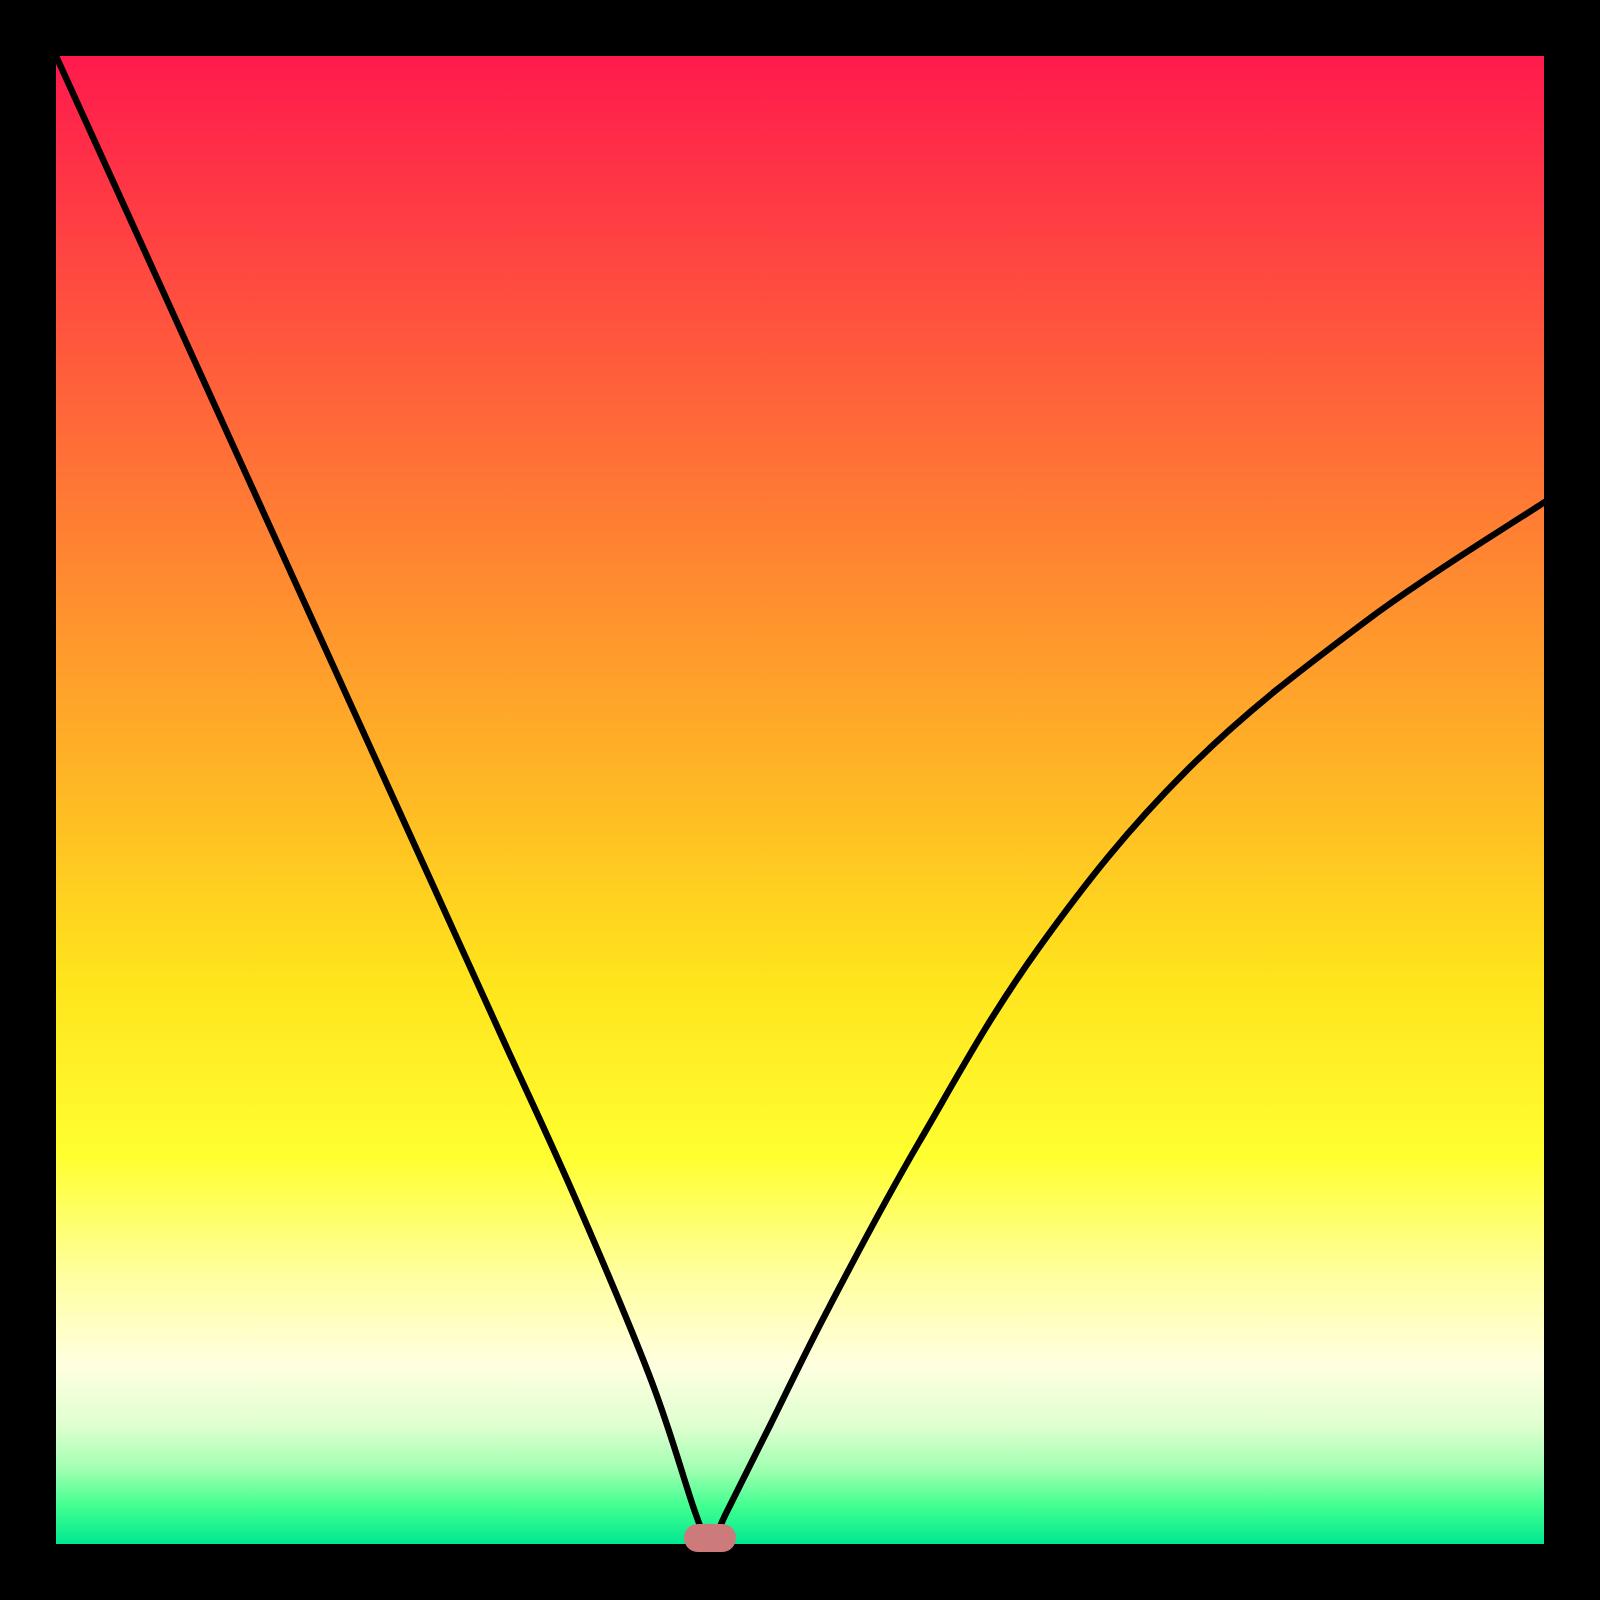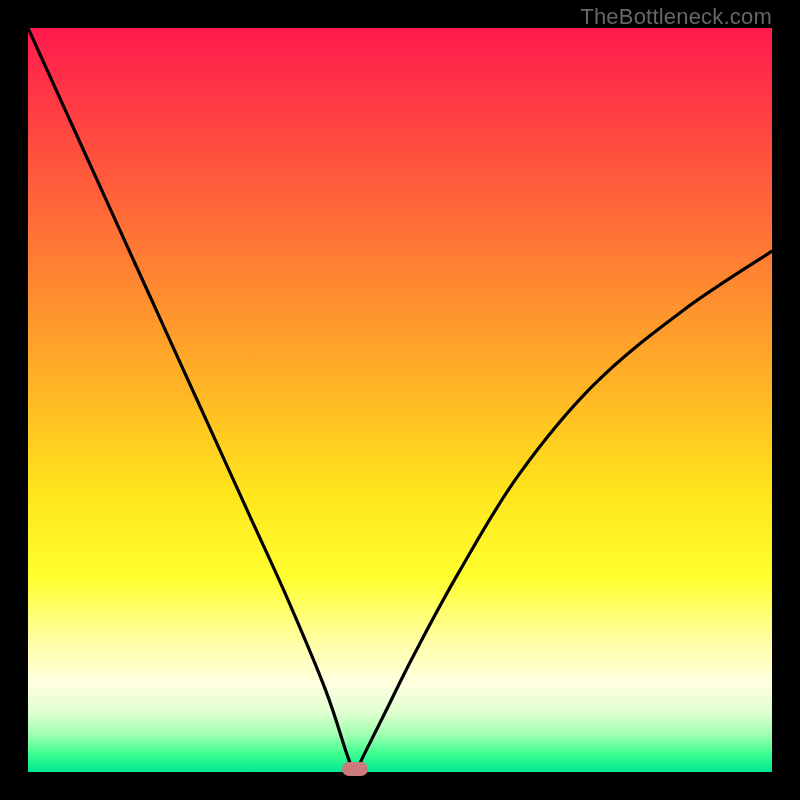--- a/index.html
+++ b/index.html
@@ -64,21 +64,20 @@
     top: 0;
     width: 744px;
     height: 744px;
     pointer-events: none;
   }
 </style>
 </head>
 <body>
 
 <div class="frame">
-  <div class="watermark">TheBottleneck.com</div>
 
   <div class="plot">
     <svg class="curve" viewBox="0 0 744 744" preserveAspectRatio="none">
       <path id="curve-path" fill="none" stroke="#000" stroke-width="3.2" stroke-linecap="round" d="M 0 0 C 6.696000000000001 14.731200000000005, 23.808 52.377600000000044, 37.2 81.84000000000003 C 50.592000000000006 111.30240000000002, 61.00800000000001 134.21759999999995, 74.4 163.67999999999995 C 87.792 193.14239999999995, 98.208 216.05759999999998, 111.6 245.51999999999998 C 124.99199999999999 274.9824, 135.40800000000002 297.89759999999995, 148.8 327.35999999999996 C 162.192 356.82239999999996, 172.608 379.7376, 186 409.2 C 199.392 438.6624, 209.808 461.57759999999996, 223.2 491.03999999999996 C 236.59199999999998 520.5024, 247.00799999999998 542.0784, 260.4 572.88 C 273.792 603.6816, 286.88640000000004 634.0368, 297.6 662.16 C 308.3136 690.2832, 314.5632 714.3888, 319.92 729.12 C 325.27680000000004 743.8512000000001, 324.6816 744, 327.36 744 C 330.0384 744, 329.4432 739.8336, 334.8 729.12 C 340.15680000000003 718.4064, 347.7456 703.2288, 357.12 684.48 C 366.4944 665.7312000000001, 373.488 650.4048, 386.88 624.96 C 400.272 599.5152, 412.77119999999996 575.2608, 431.52 543.12 C 450.2688 510.9792, 466.9344 479.88, 491.04 446.4 C 515.1456000000001 412.91999999999996, 535.9776 386.5824, 565.44 357.12 C 594.9024000000001 327.6576, 622.5792 306.8256, 654.72 282.72 C 686.8608 258.61440000000005, 727.9296 233.91360000000003, 744 223.20000000000005"></path>
     </svg>
     <div class="marker" id="min-marker" style="left: 314.36px; top: 734px;"></div>
   </div>
 </div>
 
 </body></html>

